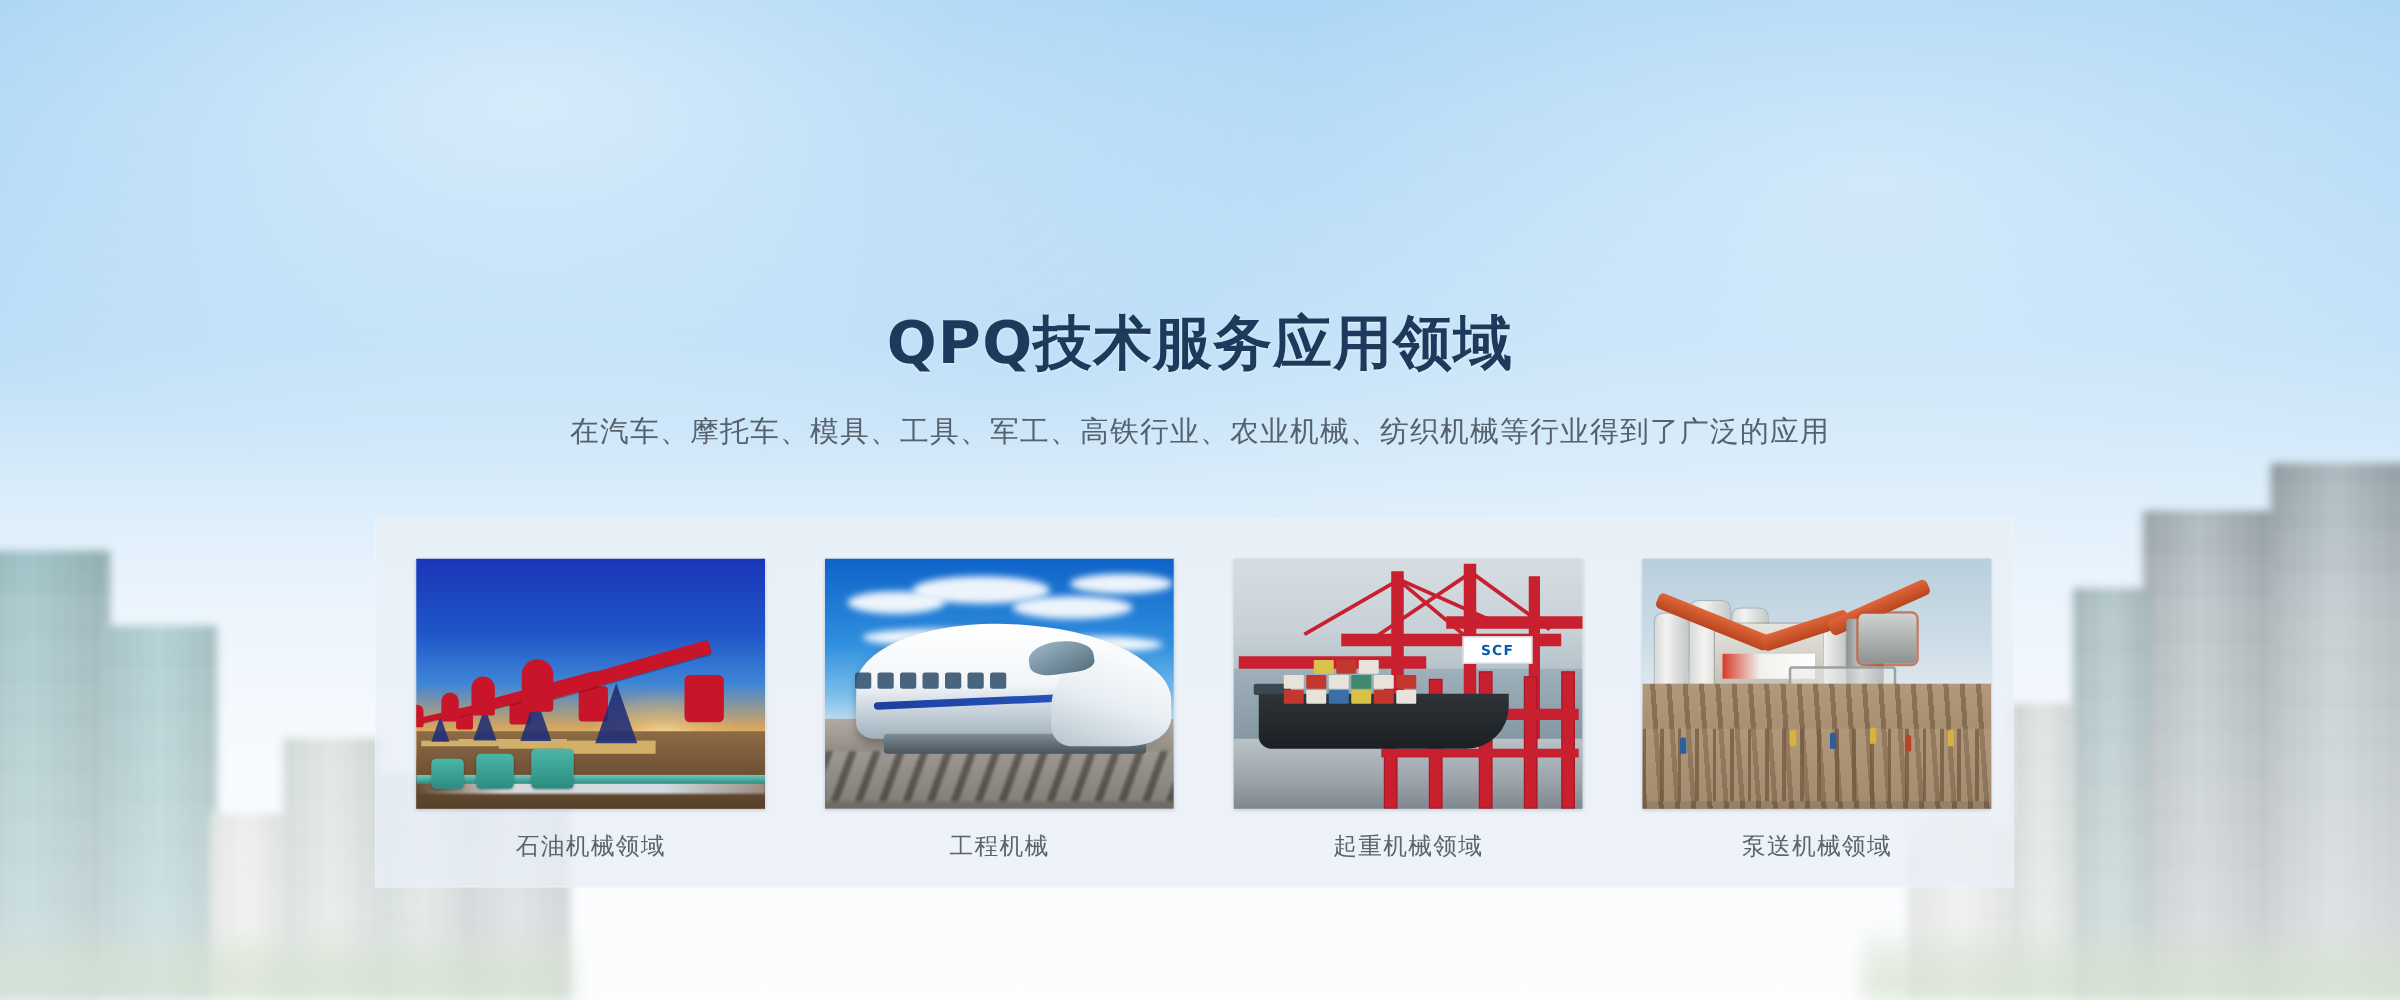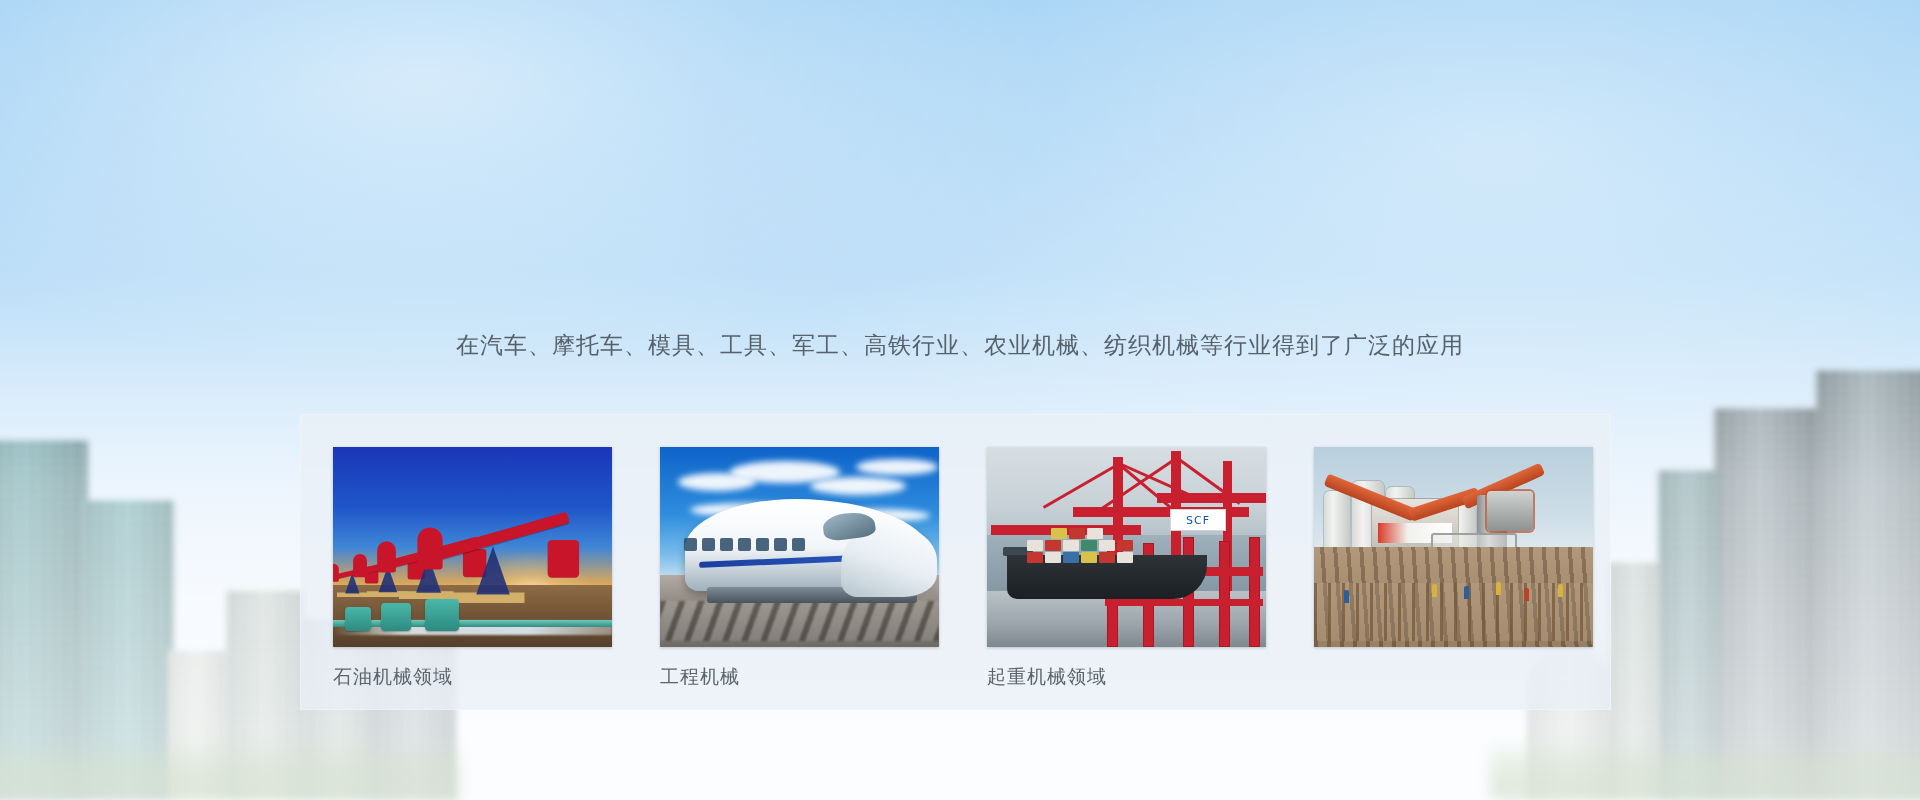--- a/index.html
+++ b/index.html
@@ -72,21 +72,21 @@
     display:flex; gap:48px;
   }
   .card { width:279px; }
   .thumb {
     width:279px; height:200px;
     position:relative; overflow:hidden;
     background:#9bb0c0;
     box-shadow:0 1px 3px rgba(20,40,70,.22);
   }
   .caption {
-    margin-top:17px; text-align:left;
+    margin-top:17px; text-align:center;
     font-size:19px; color:#5a646d; letter-spacing:1px;
   }
 
   
   .t1 {
     background:linear-gradient(180deg,#1a36b8 0%, #1f56c9 30%, #3f86d6 50%, #d8a65c 68%, #f3cf8e 76%, #8a6a4a 82%, #6d5038 100%);
   }
   .t1 .sun {
     position:absolute; right:16px; top:104px; width:130px; height:96px;
     background:radial-gradient(closest-side, rgba(255,240,200,.95), rgba(255,210,130,.35), rgba(255,200,120,0));
@@ -200,21 +200,21 @@
   .t3 .ship {
     position:absolute; left:20px; bottom:48px; width:200px; height:44px;
     background:linear-gradient(180deg,#2e3338 0%,#1c2025 100%);
     border-radius:0 0 34px 10px;
   }
   .t3 .ctr { position:absolute; width:16px; height:11px; border-radius:1px; }
   .t3 .scf {
     position:absolute; right:40px; top:62px; width:56px; height:22px;
     background:#ffffff; border:1px solid #cfd6da;
     display:flex; align-items:center; justify-content:center;
-    font-size:11px; font-weight:normal; color:#0b5aa8; letter-spacing:1px;
+    font-size:11px; font-weight:bold; color:#0b5aa8; letter-spacing:1px;
   }
   .t3 .boat {
     position:absolute; left:16px; top:50%; width:30px; height:9px;
     background:#3c4850; border-radius:2px 6px 4px 2px;
   }
 
   
   .t4 { background:linear-gradient(180deg,#b9cfdd 0%, #cddde7 34%, #dfe8ee 52%, #c9c4bb 66%, #a89d90 82%, #8b8075 100%); }
   .t4 .seaband {
     position:absolute; left:0; right:0; top:58%; height:26px;
@@ -296,20 +296,21 @@
     <div class="bld" style="right:268px; width:54px;  height:238px; background:linear-gradient(90deg,#8fa49f,#c2d2cd 50%,#879c97);"></div>
     <div class="bld" style="right:318px; width:86px;  height:150px; background:linear-gradient(90deg,#aeb6b3,#dfe5e2 50%,#a2aaa7); border-radius:40px 40px 0 0;"></div>
     <div class="greenery"></div>
   </div>
 
   <div class="haze"></div>
 </div>
 
 <div class="content">
 
+  <h1 class="headline">QPQ技术服务应用领域</h1>
   <p class="subhead">在汽车、摩托车、模具、工具、军工、高铁行业、农业机械、纺织机械等行业得到了广泛的应用</p>
 
   <div class="panel">
     <div class="cards">
 
       <div class="card">
         <div class="thumb t1">
           <div class="sun"></div>
           <div class="ground"></div>
           <div class="snow"></div>
@@ -454,17 +455,18 @@
           <div class="deckreal"></div>
           <div class="rebar"></div>
 
           <div class="worker" style="left:30px;  bottom:44px; background:#2b5f9c;"></div>
           <div class="worker" style="left:118px; bottom:50px; background:#d9b23a;"></div>
           <div class="worker" style="left:150px; bottom:48px; background:#2b5f9c;"></div>
           <div class="worker" style="left:182px; bottom:52px; background:#d9b23a;"></div>
           <div class="worker" style="left:210px; bottom:46px; background:#b8432c;"></div>
           <div class="worker" style="left:244px; bottom:50px; background:#d9b23a;"></div>
         </div>
+        <div class="caption">泵送机械领域</div>
       </div>
 
     </div>
   </div>
 </div>
 
 </body></html>

